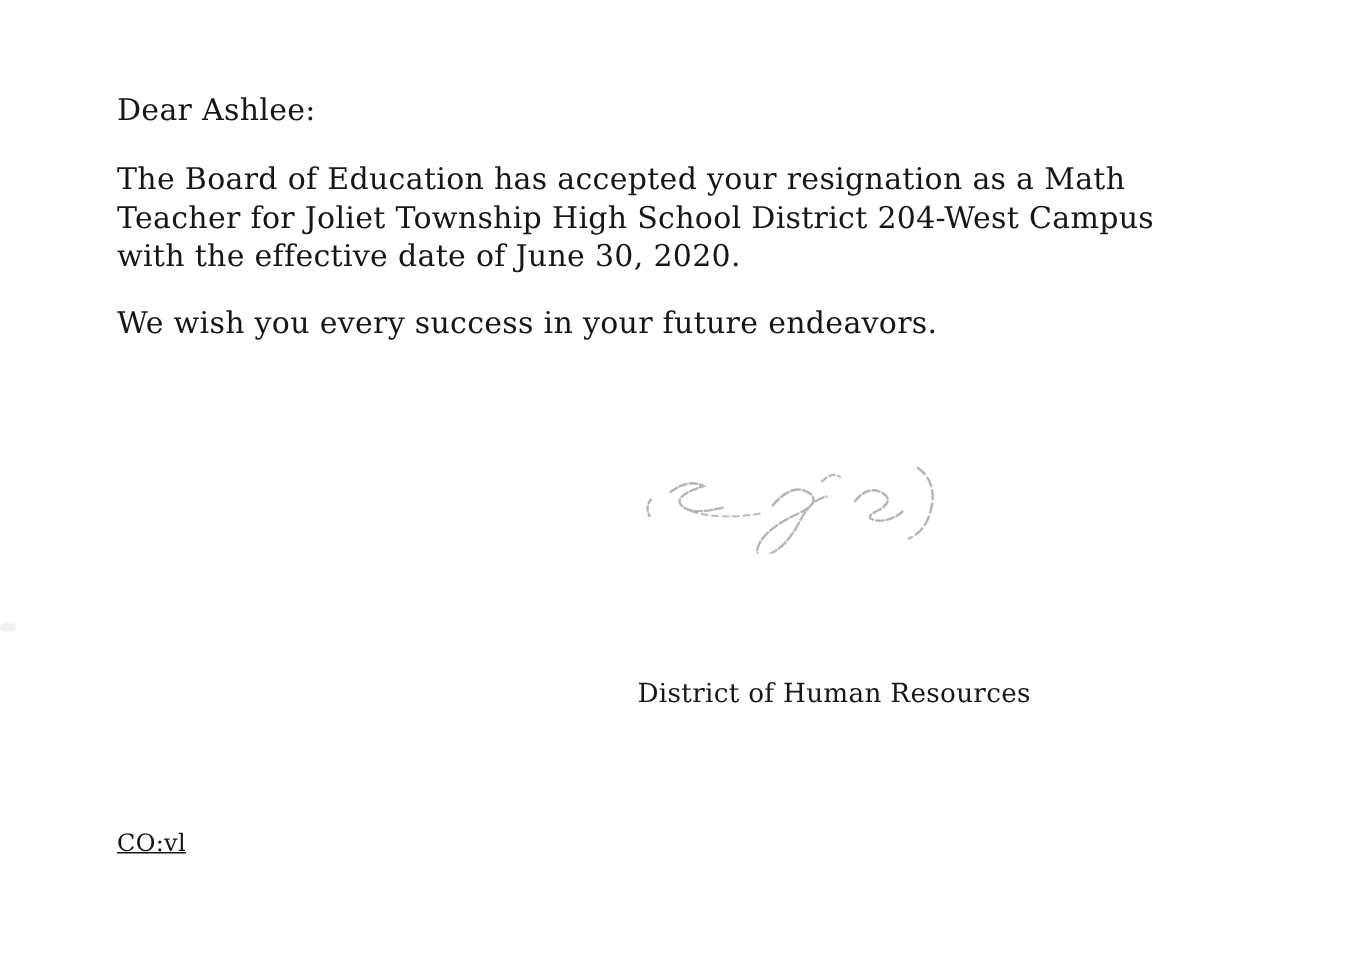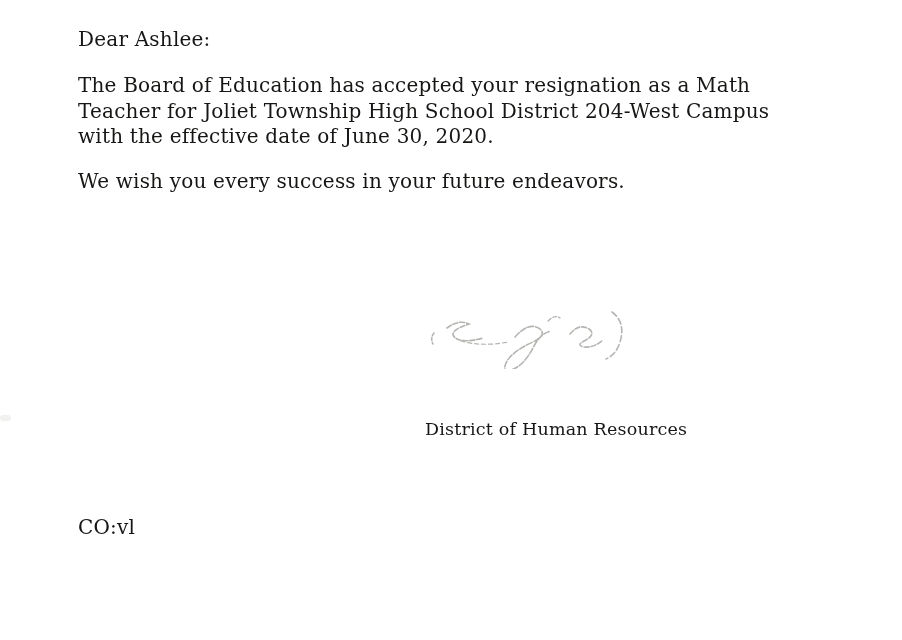--- a/index.html
+++ b/index.html
@@ -13,20 +13,21 @@
     height: 640px;
     background: #ffffff;
     overflow: hidden;
     font-family: "DejaVu Serif", "Liberation Serif", serif;
     color: #171614;
   }
   .txt {
     position: absolute;
     white-space: pre-line;
     letter-spacing: 0.2px;
+    margin-top: 34px;
   }
   .salutation {
     left: 78px;
     top: 27px;
     font-size: 20px;
     line-height: 25px;
   }
   .body1 {
     left: 78px;
     top: 73px;
@@ -61,22 +62,23 @@
   }
   .signer-title {
     left: 425px;
     top: 418px;
     font-size: 17.5px;
     line-height: 23px;
   }
   .initials {
     left: 78px;
     top: 515px;
-    font-size: 20px;
+    font-size: 16px;
     line-height: 25px;
+    text-decoration: underline;
   }
   .scan-artifact {
     position: absolute;
     left: 0;
     top: 415px;
     width: 11px;
     height: 6px;
     background: #f1f1ef;
     border-radius: 3px;
   }

